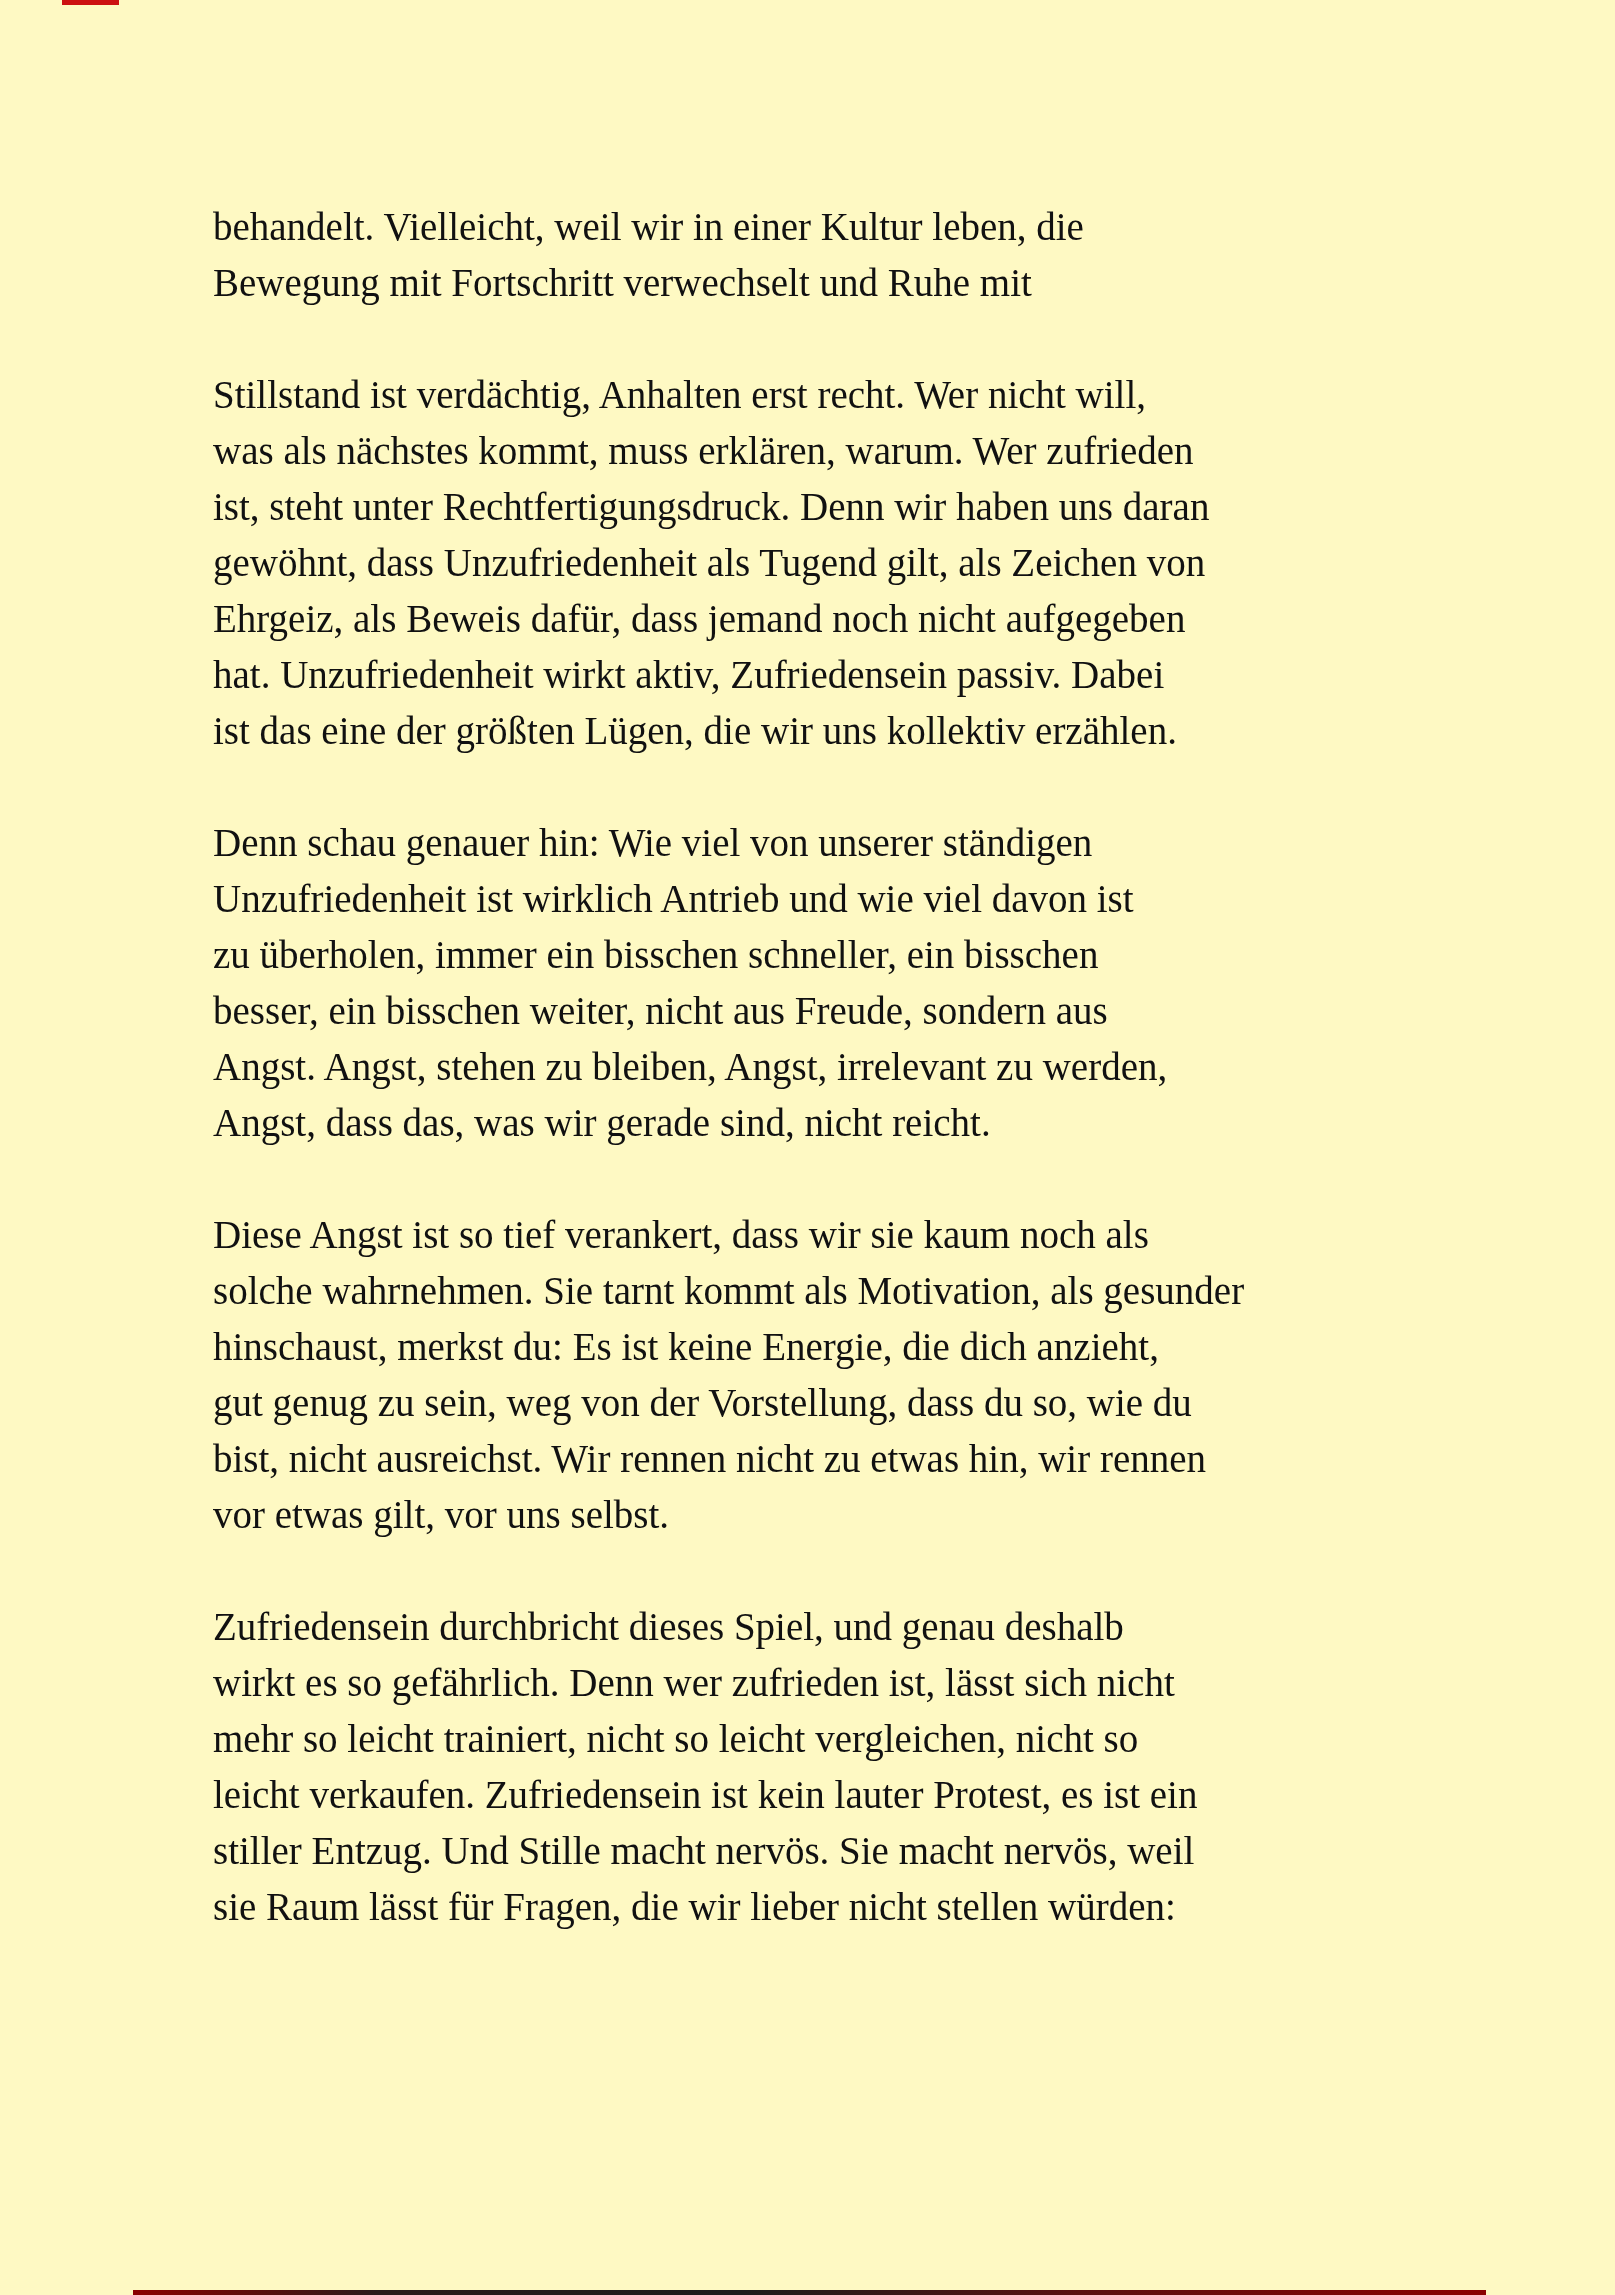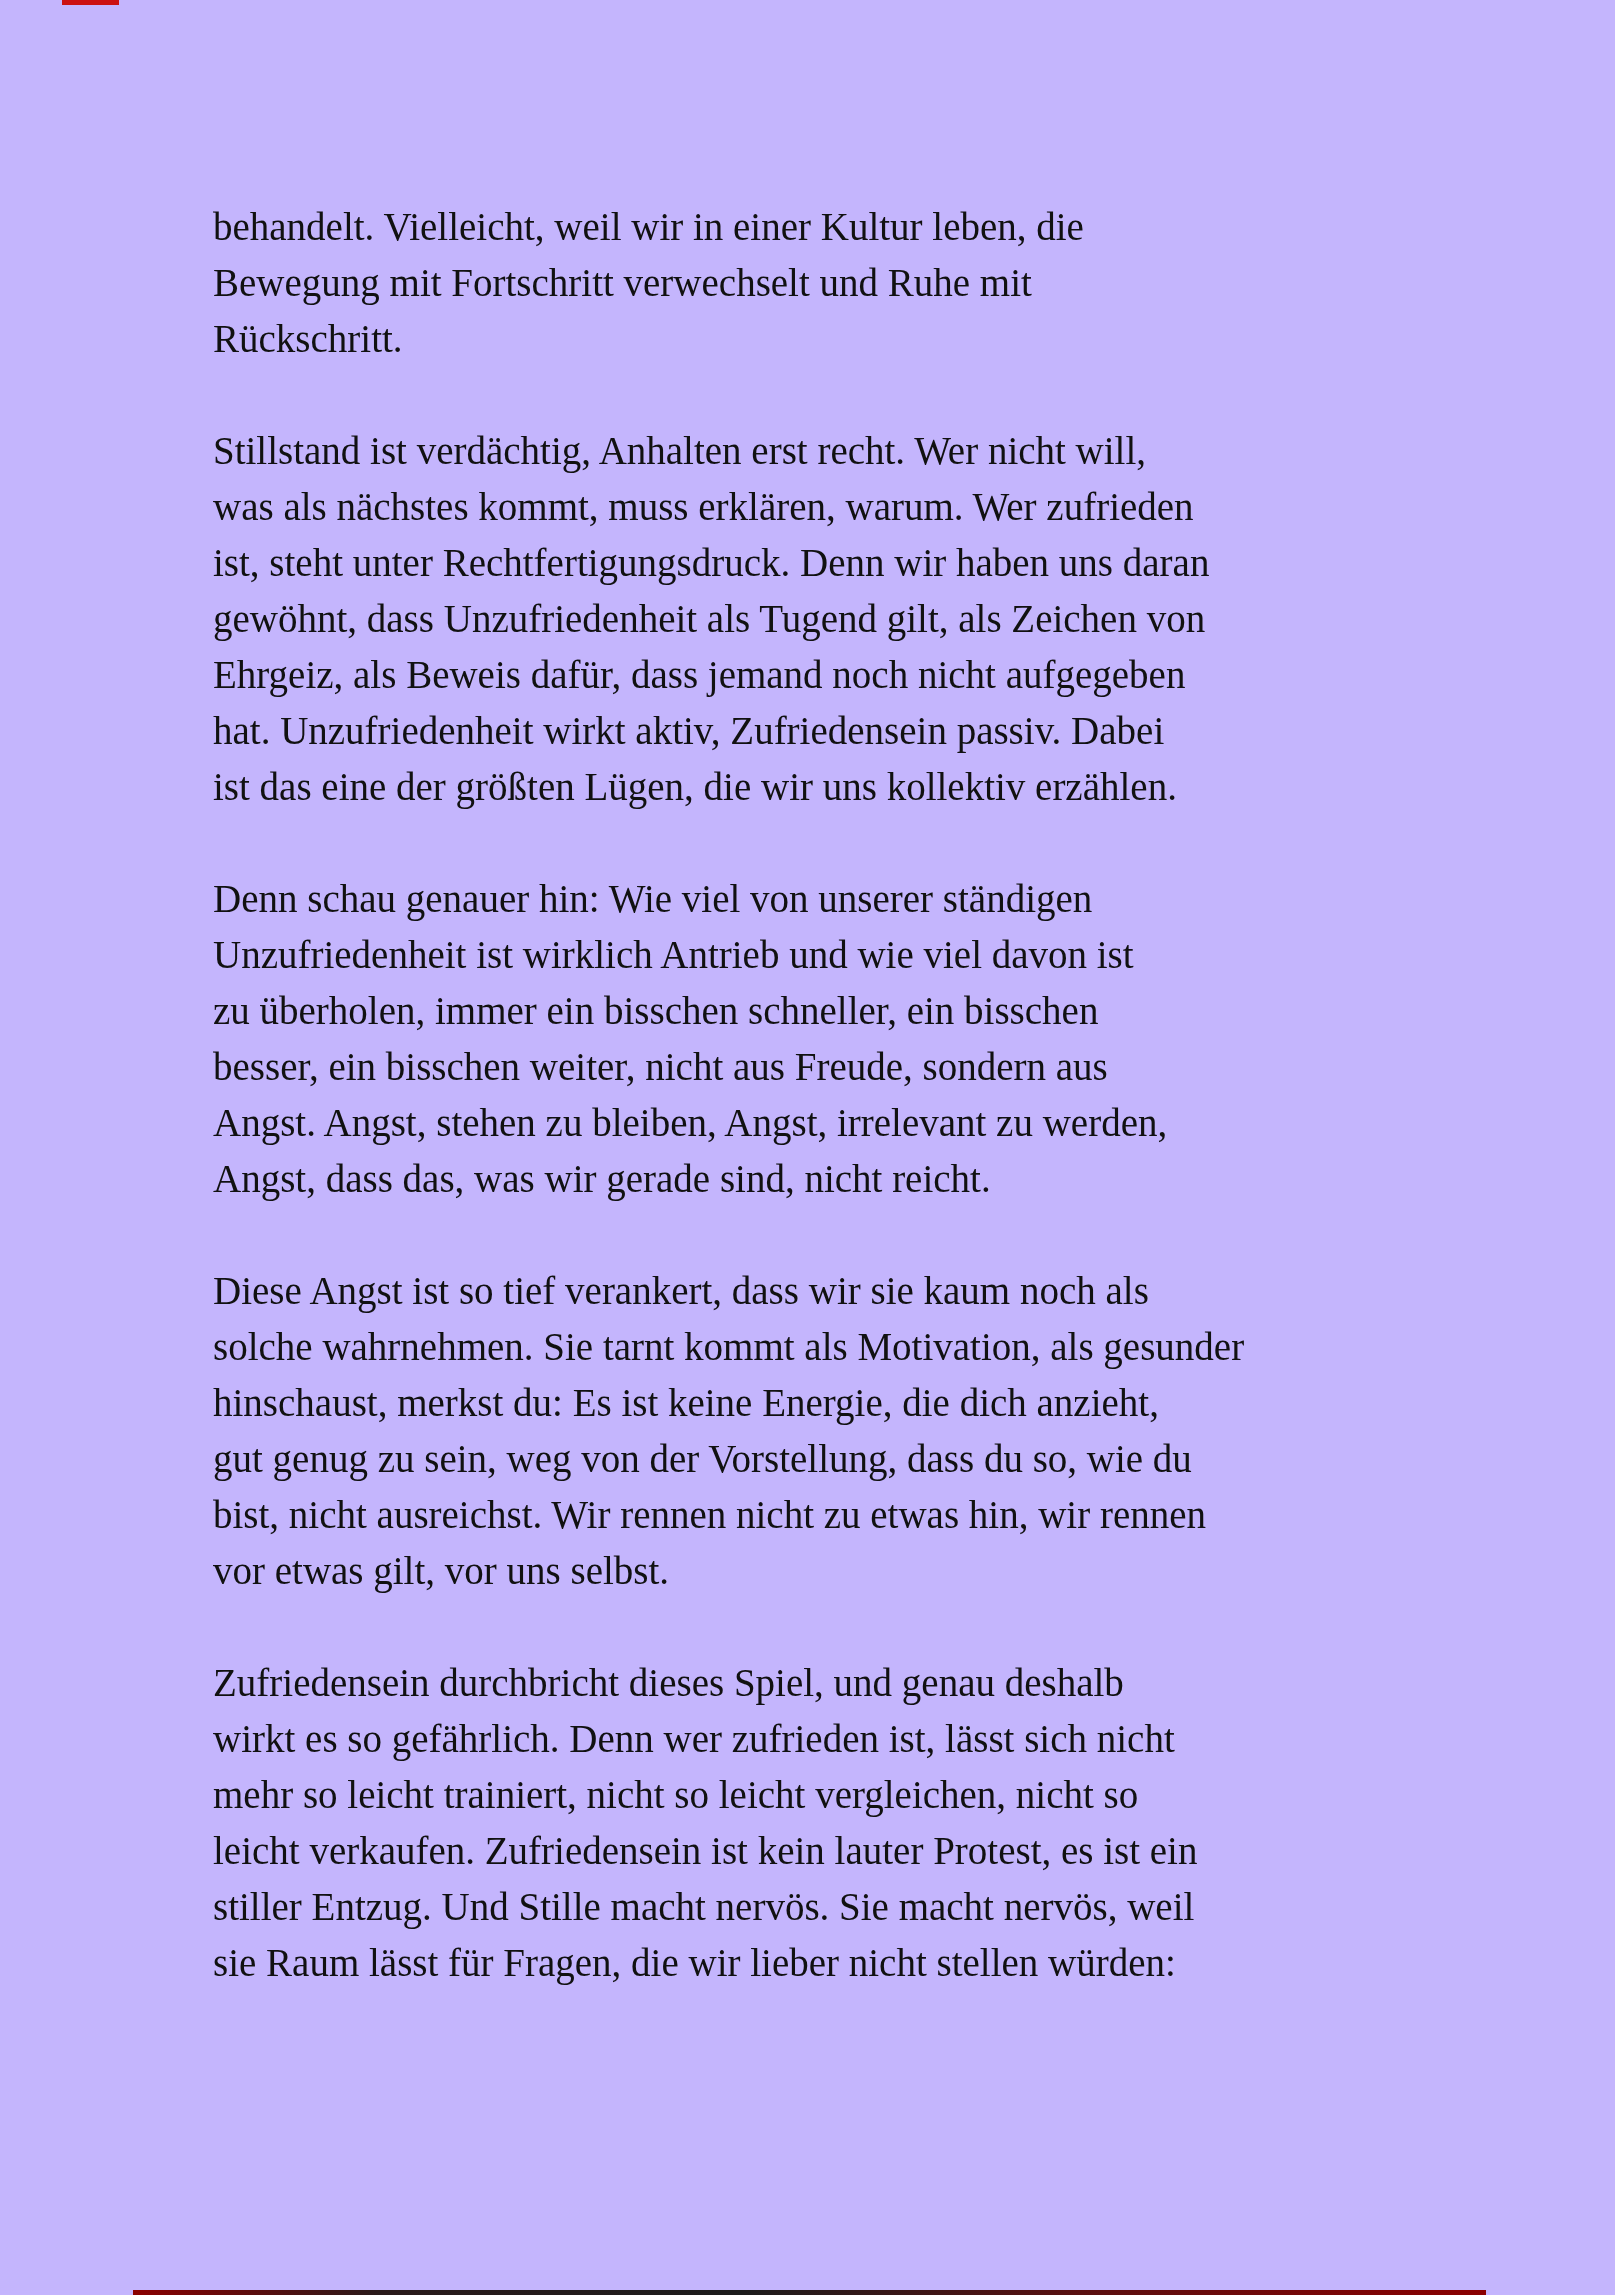--- a/index.html
+++ b/index.html
@@ -4,21 +4,21 @@
 <style>
   * { margin: 0; padding: 0; box-sizing: border-box; }
   html, body {
     background: #ffffff;
     font-family: "Liberation Serif", "DejaVu Serif", serif;
   }
   .page {
     position: relative;
     width: 1615px;
     height: 2295px;
-    background: #c4b5fd;
+    background: #fef9c3;
     overflow: hidden;
     color: #111111;
   }
   .text-block {
     position: absolute;
     left: 213px;
     top: 199px;
     width: 1299px;
     font-size: 39px;
     line-height: 56px;
@@ -54,21 +54,20 @@
 
 <div class="page">
 
   <div class="artifact-top"></div>
 
   <div class="text-block">
 
     <p class="para">
       <span class="line">behandelt. Vielleicht, weil wir in einer Kultur leben, die</span>
       <span class="line">Bewegung mit Fortschritt verwechselt und Ruhe mit</span>
-      <span class="line">Rückschritt.</span>
     </p>
 
     <p class="para">
       <span class="line">Stillstand ist verdächtig, Anhalten erst recht. Wer nicht will,</span>
       <span class="line">was als nächstes kommt, muss erklären, warum. Wer zufrieden</span>
       <span class="line">ist, steht unter Rechtfertigungsdruck. Denn wir haben uns daran</span>
       <span class="line">gewöhnt, dass Unzufriedenheit als Tugend gilt, als Zeichen von</span>
       <span class="line">Ehrgeiz, als Beweis dafür, dass jemand noch nicht aufgegeben</span>
       <span class="line">hat. Unzufriedenheit wirkt aktiv, Zufriedensein passiv. Dabei</span>
       <span class="line">ist das eine der größten Lügen, die wir uns kollektiv erzählen.</span>

